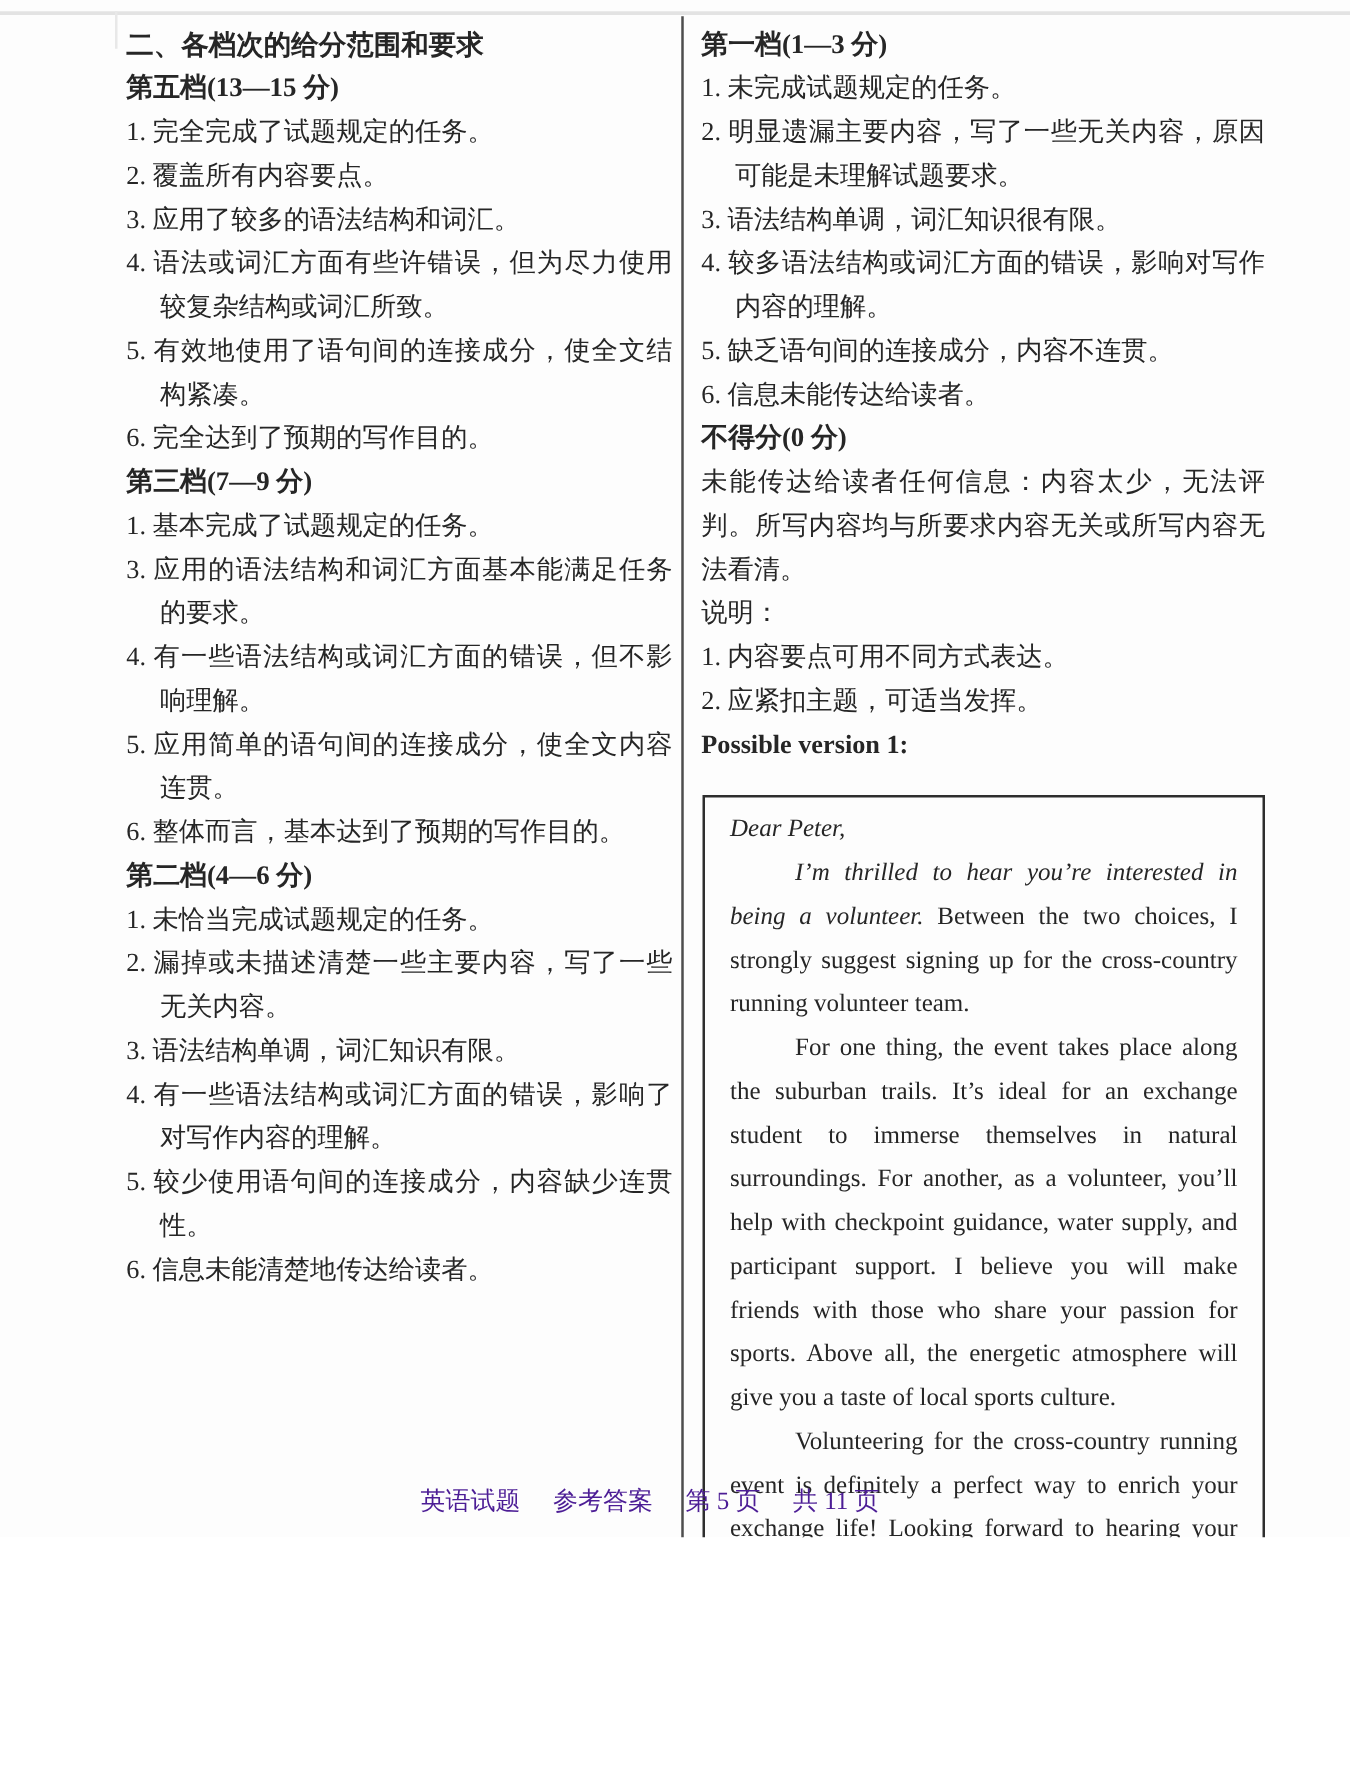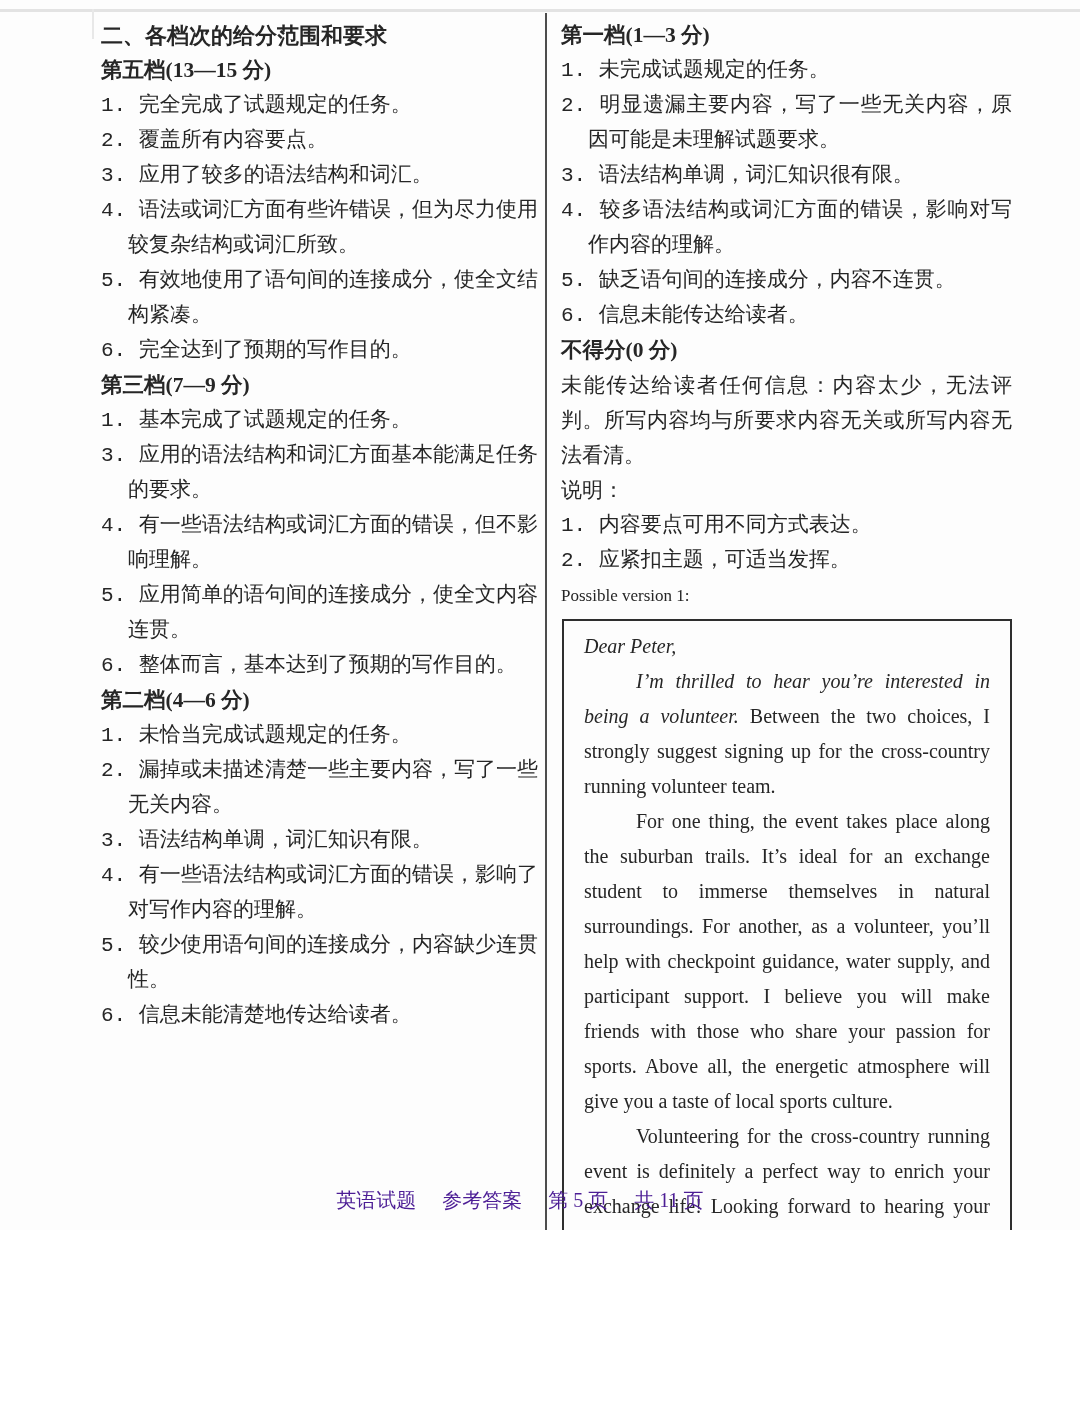--- a/index.html
+++ b/index.html
@@ -13,25 +13,25 @@
   }
   .scan-top{position:absolute;top:9px;left:0;width:1080px;height:3px;background:#e3e3e3;}
   .scan-left{position:absolute;top:9px;left:92px;width:2px;height:30px;background:#e8e8e8;}
   .divider{position:absolute;left:545px;top:13px;width:2px;height:1348px;background:#4d4d4d;}
   .columns{position:absolute;top:13px;left:0;width:1080px;display:flex;}
   .col-left{box-sizing:border-box;width:545px;padding:5px 7px 0 101px;}
   .col-right{box-sizing:border-box;width:535px;padding:5px 68px 0 16px;}
   .cn{font-size:21px;line-height:35px;text-align:justify;}
   .title{font-weight:bold;font-size:22px;}
   .heading{font-weight:bold;font-size:21.5px;}
-  .item{padding-left:27px;text-indent:-27px;font-family:Liberation Mono, monospace;}
+  .item{padding-left:27px;text-indent:-27px;}
   .para{text-align:justify;}
-  .version-label{font-weight:normal;font-size:17px;}
+  .version-label{font-weight:bold;font-size:21px;}
   .letter-box{
-    margin-top:6px;margin-left:1px;
+    margin-top:23px;margin-left:1px;
     border:2px solid #2e2e2e;
     padding:8px 20px 8px 20px;
   }
   .letter-box p{margin:0;font-size:20px;line-height:35px;text-align:justify;}
   .letter-box p.noj{text-align:left;}
   .indent{text-indent:2.6em;}
   .italic{font-style:italic;}
   .footer{
     position:absolute;bottom:16px;left:0;width:1040px;
     text-align:center;font-size:20px;color:#4c1d95;

